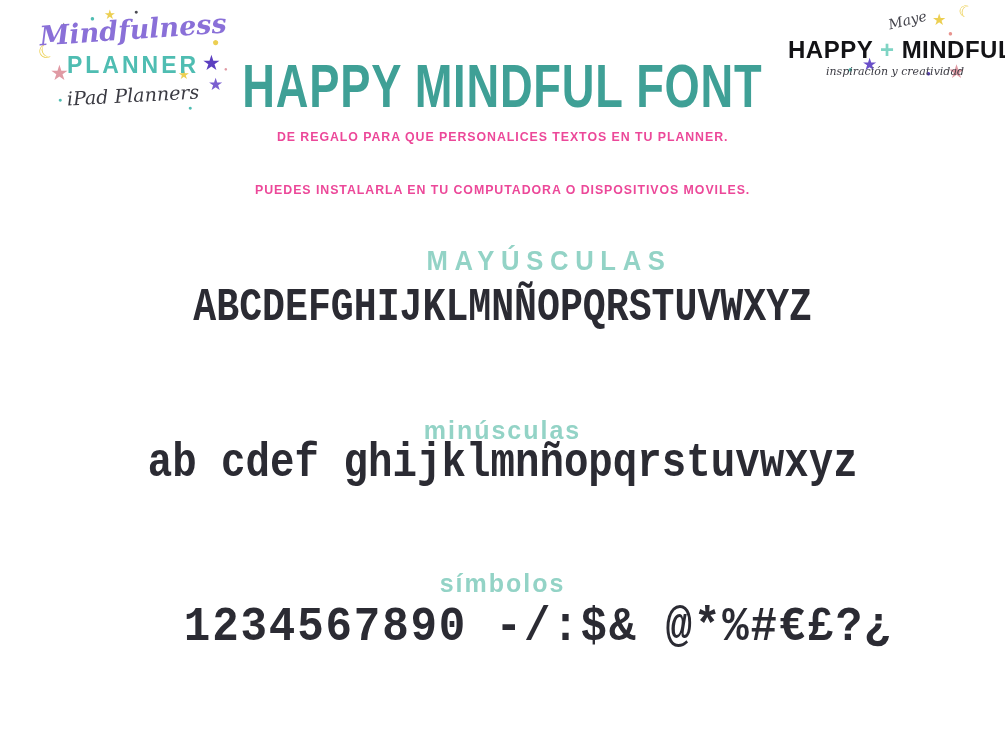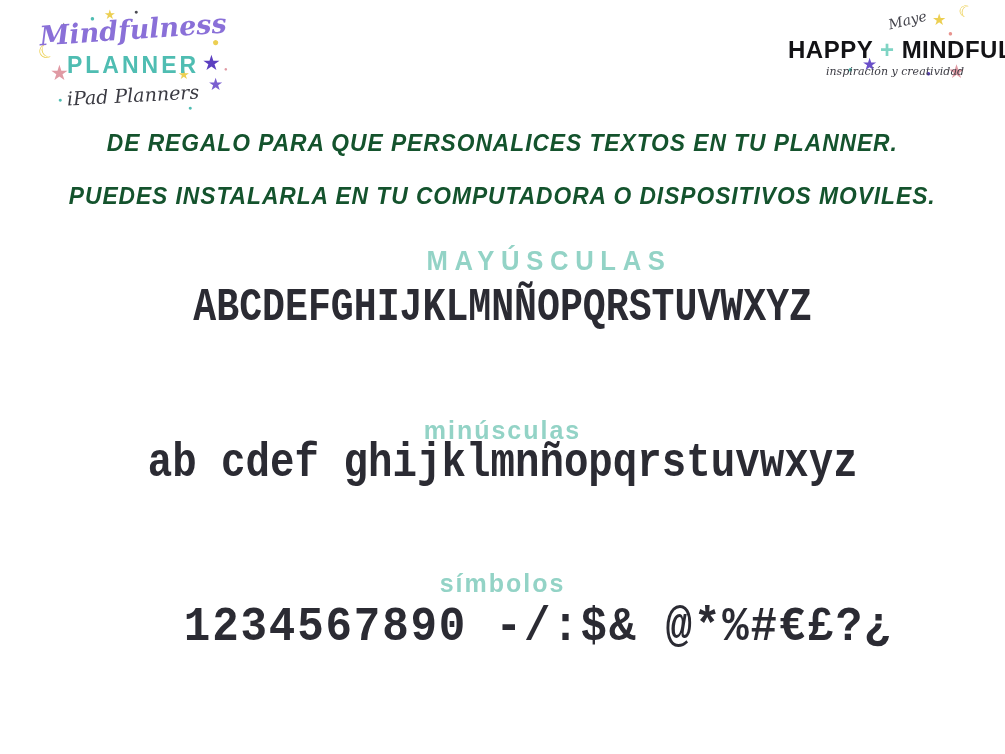--- a/index.html
+++ b/index.html
@@ -67,21 +67,21 @@
   .d-r3 { left:160px; top:26px; font-size:8px;  color:#e8948f; }
   .d-r4 { left:60px;  top:62px; font-size:8px;  color:#57c2b4; }
   .d-r5 { left:74px;  top:52px; font-size:17px; color:#6a4fc9; }
   .d-r6 { left:138px; top:66px; font-size:8px;  color:#5b3fc0; }
   .d-r7 { left:160px; top:58px; font-size:19px; color:#e09aa4; }
 
   
   .main-title { top:50px; color:#3fa096; font-weight:bold; font-size:58px; }
   .main-title .squish { transform:scale(0.78,1.06); letter-spacing:1px; }
 
-  .intro-line { color:#14532d; font-weight:bold; font-size:24px;font-style:italic; }
+  .intro-line { color:#ec4899; font-weight:bold; font-size:13px; }
   .intro-1 { top:129px; }
   .intro-2 { top:182px; }
   .intro-line .squish { transform:scaleX(0.95); letter-spacing:1px; }
 
   
   .sec-label { color:#93d3c6; font-weight:bold; }
   .sec-upper-label { top:246px; font-size:27px;margin-left:47px; }
   .sec-upper-label .squish { letter-spacing:7px; transform:scaleX(0.95); }
   .sec-lower-label { top:416px; font-size:25px; }
   .sec-lower-label .squish { letter-spacing:2px; }
@@ -131,20 +131,23 @@
     <span class="deco d-r7">★</span>
     <div class="sig">Maye</div>
     <div class="brand">
       <span>HAPPY</span>
       <span class="plus">+</span>
       <span>MINDFUL</span>
     </div>
     <div class="tagline">inspiración y creatividad</div>
   </div>
 
+  <div class="centered main-title">
+    <span class="squish">HAPPY MINDFUL FONT</span>
+  </div>
 
   <div class="centered intro-line intro-1">
     <span class="squish">DE REGALO PARA QUE PERSONALICES TEXTOS EN TU PLANNER.</span>
   </div>
   <div class="centered intro-line intro-2">
     <span class="squish">PUEDES INSTALARLA EN TU COMPUTADORA O DISPOSITIVOS MOVILES.</span>
   </div>
 
   <div class="centered sec-label sec-upper-label">
     <span class="squish">MAYÚSCULAS</span>

